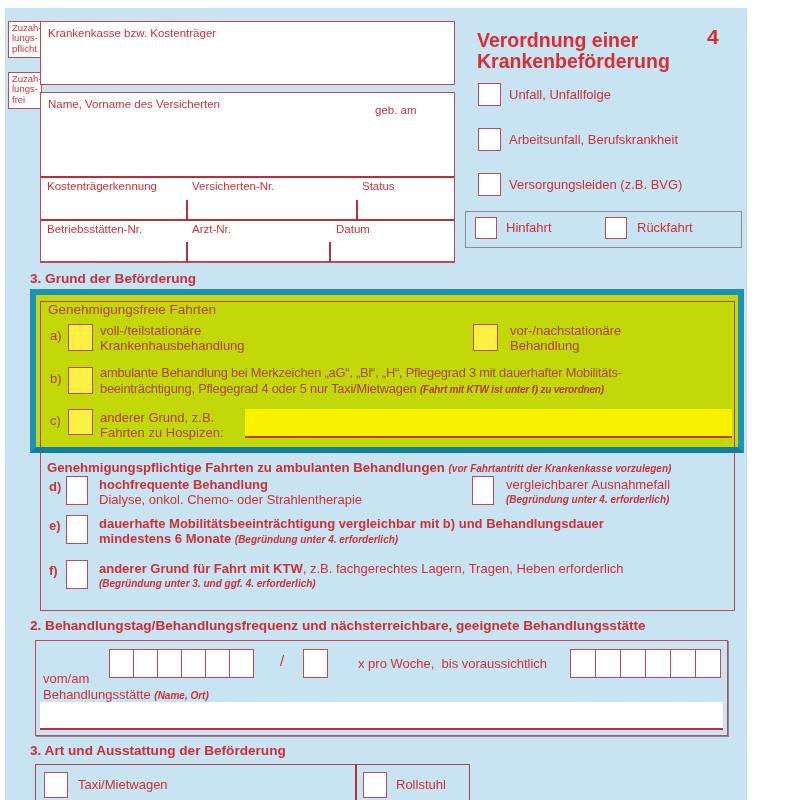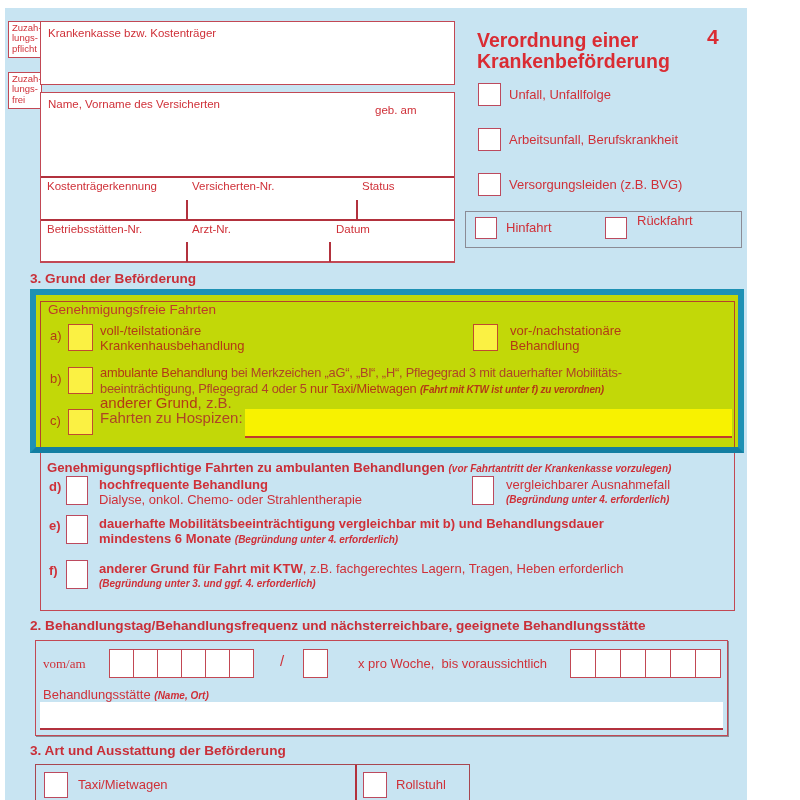--- a/index.html
+++ b/index.html
@@ -75,21 +75,21 @@
   <div class="cb" style="left:478px;top:128px;width:23px;height:23px;"></div>
   <div class="abs txt" style="left:509px;top:133px;">Arbeitsunfall, Berufskrankheit</div>
 
   <div class="cb" style="left:478px;top:173px;width:23px;height:23px;"></div>
   <div class="abs txt" style="left:509px;top:178px;">Versorgungsleiden (z.B. BVG)</div>
 
   <div class="abs" style="left:465px;top:211px;width:277px;height:37px;border:1.4px solid #8b8b95;box-sizing:border-box;">
     <div class="cb" style="left:9px;top:5px;width:22px;height:22px;"></div>
     <div class="abs txt" style="left:40px;top:9px;">Hinfahrt</div>
     <div class="cb" style="left:139px;top:5px;width:22px;height:22px;"></div>
-    <div class="abs txt" style="left:171px;top:2px;text-align:right;">Rückfahrt</div>
+    <div class="abs txt" style="left:171px;top:9px;text-align:right;">Rückfahrt</div>
   </div>
 
   <div class="abs sect-title" style="left:30px;top:271px;">3. Grund der Beförderung</div>
 
   <div class="abs" style="left:30px;top:289px;width:714px;height:164px;background:#c2d808;
               border:6px solid #1e91b4;border-bottom-color:#137ea2;box-sizing:border-box;">
     <div class="abs" style="left:4px;top:6px;width:695px;bottom:0;border:1.5px solid #b5412c;border-bottom:none;box-sizing:border-box;"></div>
 
     <div class="abs gbold nowrap" style="left:12px;top:7px;font-size:13.5px;color:#bd3a2a;">Genehmigungsfreie Fahrten</div>
 
@@ -103,21 +103,21 @@
 
     <div class="abs gbold" style="left:14px;top:76px;font-size:13px;">b)</div>
     <div class="cb cb-y" style="left:32px;top:72px;width:25px;height:27px;"></div>
     <div class="abs gtxt" style="left:64px;top:70px;font-size:12.8px;line-height:16px;letter-spacing:-0.2px;">
       <div class="nowrap"><span class="gbold">ambulante Behandlung</span><span> bei Merkzeichen „aG“, „Bl“, „H“, Pflegegrad 3 mit dauerhafter Mobilitäts-</span></div>
       <div class="nowrap"><span>beeinträchtigung, Pflegegrad 4 oder 5 </span><span class="gbold">nur Taxi/Mietwagen </span><span class="note" style="color:#b33a16;">(Fahrt mit KTW ist unter f) zu verordnen)</span></div>
     </div>
 
     <div class="abs gbold" style="left:14px;top:118px;font-size:13px;">c)</div>
     <div class="cb cb-y" style="left:32px;top:114px;width:25px;height:26px;"></div>
-    <div class="abs gtxt" style="left:64px;top:101px;font-size:15px;line-height:14.5px;">
+    <div class="abs gtxt" style="left:64px;top:116px;font-size:13px;line-height:14.5px;">
       <div class="nowrap"><span class="gbold">anderer Grund</span><span>, z.B.</span></div>
       <div class="nowrap">Fahrten zu Hospizen:</div>
     </div>
     <div class="abs" style="left:209px;top:114px;width:487px;height:27px;background:#f8f200;border-bottom:2px solid #c23b2c;"></div>
   </div>
 
   <div class="abs" style="left:40px;top:453px;width:695px;height:158px;box-sizing:border-box;
               border:1.5px solid #c24854;border-top:none;padding-left:14px;">
     <div class="abs nowrap" style="left:6px;top:5px;">
       <span class="sect-title" style="font-size:13.2px;">Genehmigungspflichtige Fahrten zu ambulanten Behandlungen </span><span class="note red">(vor Fahrtantritt der Krankenkasse vorzulegen)</span>
@@ -147,21 +147,21 @@
     <div class="abs txt" style="left:58px;top:108px;line-height:15px;">
       <div class="nowrap"><span class="bold">anderer Grund für Fahrt mit KTW</span><span>, z.B. fachgerechtes Lagern, Tragen, Heben erforderlich</span></div>
       <div class="note nowrap">(Begründung unter 3. und ggf. 4. erforderlich)</div>
     </div>
   </div>
 
   <div class="abs sect-title" style="left:30px;top:618px;">2. Behandlungstag/Behandlungsfrequenz und nächsterreichbare, geeignete Behandlungsstätte</div>
 
   <div class="abs" style="left:35px;top:640px;width:693px;height:96px;border:1.5px solid #c24854;box-sizing:border-box;
               box-shadow:1px 1px 0 #8b8b95;">
-    <div class="abs txt" style="left:7px;top:16px;font-family:Liberation Serif, serif;">vom/am</div>
+    <div class="abs txt" style="left:7px;top:31px;">vom/am</div>
 
     <div class="datecells" style="left:73px;top:8px;width:145px;height:29px;">
       <div></div>
       <div></div>
       <div></div>
       <div></div>
       <div></div>
       <div></div>
     </div>
 

